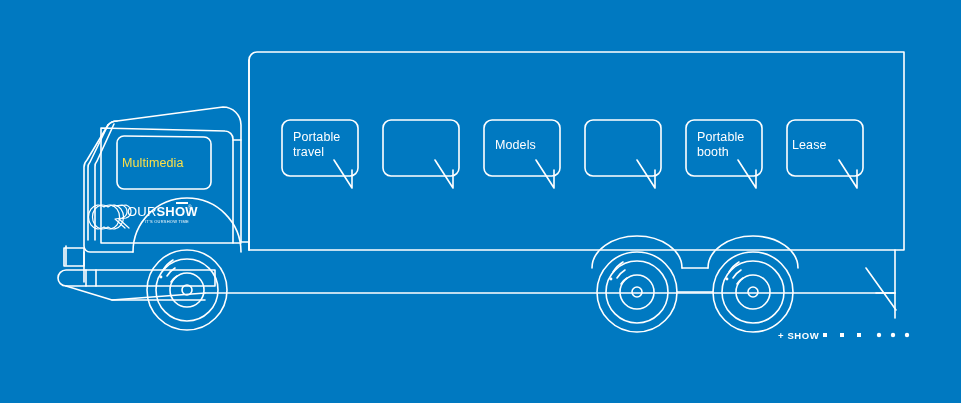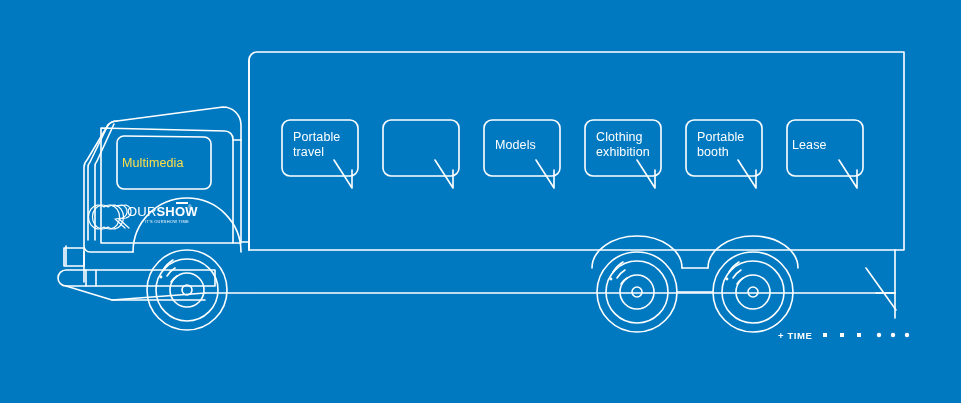--- a/index.html
+++ b/index.html
@@ -245,21 +245,19 @@
   <div class="logo-wrap">
     <div class="dash"></div>
     <div class="logo-text"><span class="light-part">OUR</span><span class="bold-part">SHOW</span></div>
     <div class="logo-reg">®</div>
     <div class="logo-tagline">IT'S OURSHOW TIME</div>
   </div>
 
   <div class="callout-label" style="left:293px; top:130px;">Portable
 travel</div>
   <div class="callout-label" style="left:495px; top:138px;">Models</div>
-  <div class="callout-label" style="left:596px; top:130px;">Clothing
-exhibition</div>
   <div class="callout-label" style="left:697px; top:130px;">Portable
 booth</div>
   <div class="callout-label" style="left:792px; top:138px;">Lease</div>
 
-  <div class="more-label" style="left:778px; top:330px;">+ TIME</div>
+  <div class="more-label" style="left:778px; top:330px;">+ SHOW</div>
 
 </div>
 
 </body></html>

